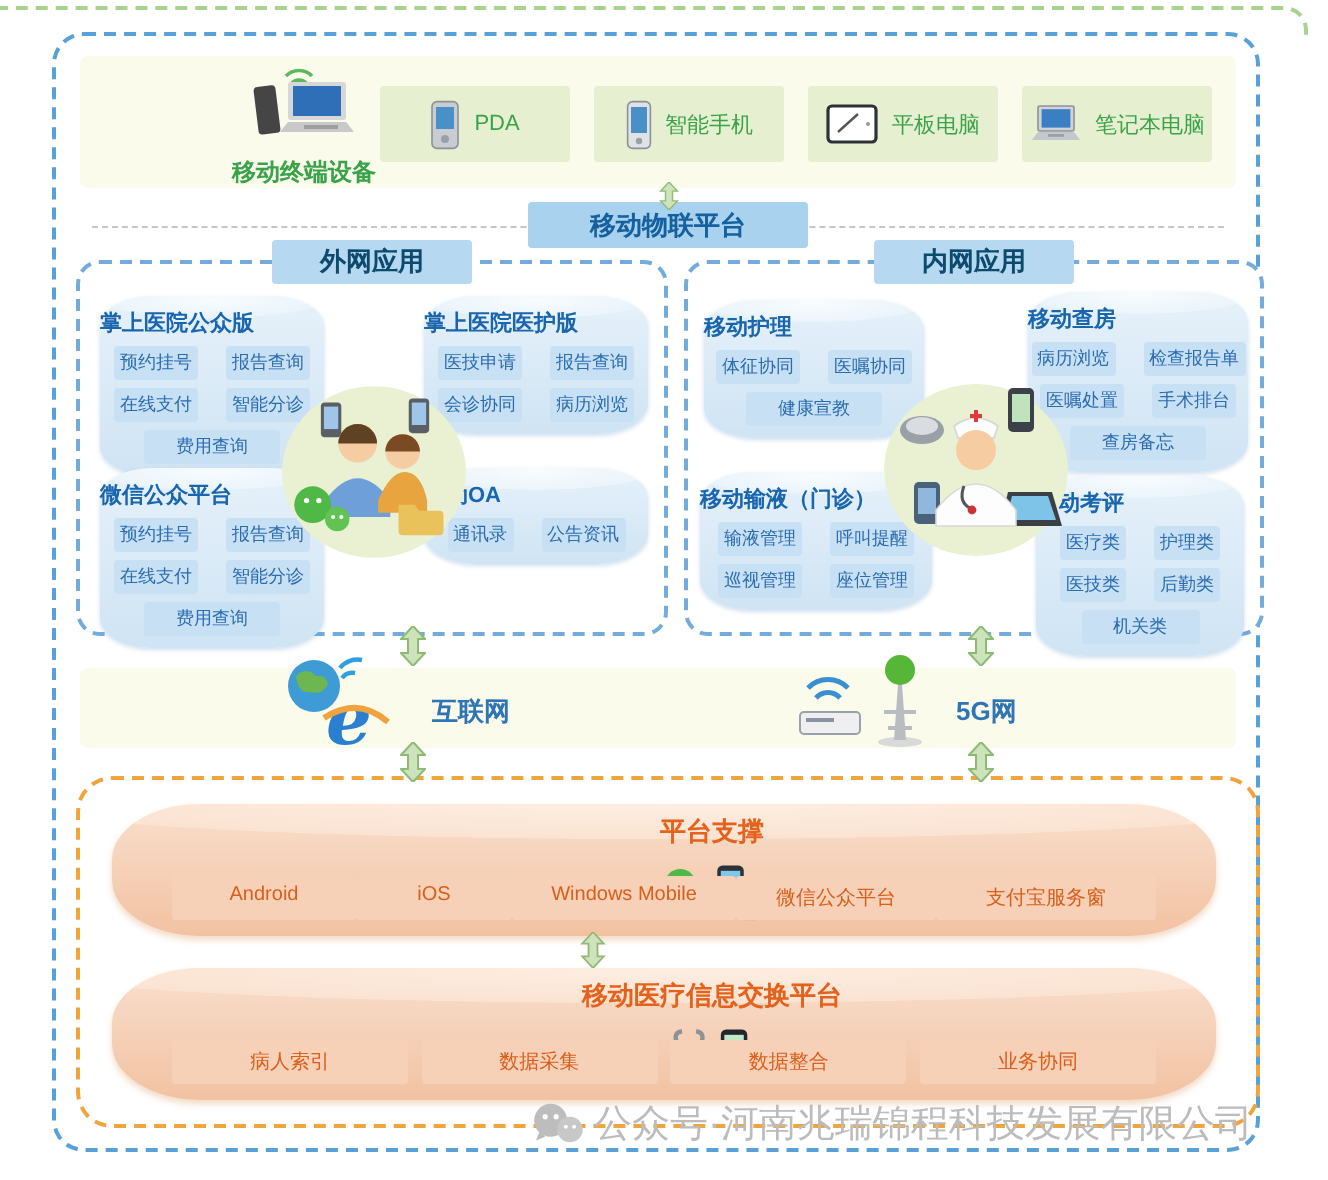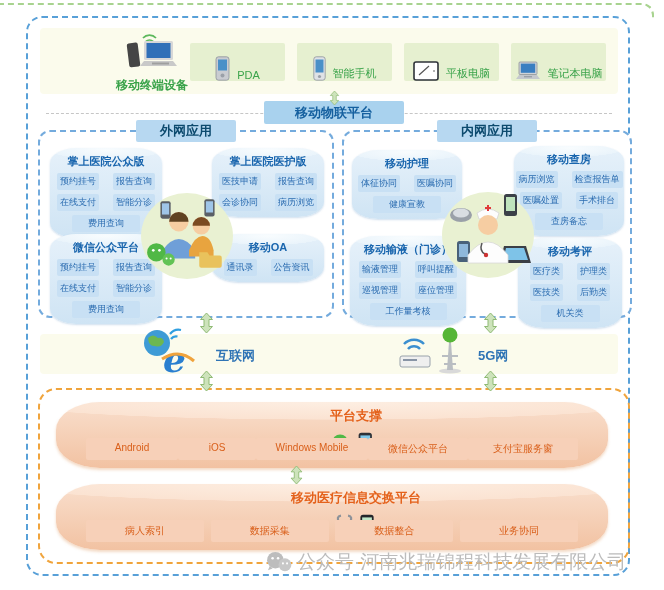--- a/index.html
+++ b/index.html
@@ -11,42 +11,42 @@
   .green-top{left:-12px;top:3px;width:664px;height:14px;
     border-top:2px dashed #a8d38f;border-right:2px dashed #a8d38f;border-radius:0 12px 0 0;}
   .outer-border{left:26px;top:16px;width:600px;height:556px;
     border:2px dashed #58a0d8;border-radius:16px;}
 
   
   .top-band{left:40px;top:28px;width:578px;height:66px;background:#fbfbec;border-radius:4px;}
   .terminal-group{left:52px;top:2px;width:120px;text-align:center;}
   .terminal-label{color:#3aa34a;font-weight:bold;font-size:12px;margin-top:1px;}
   .dev-row{left:150px;top:15px;right:12px;height:38px;display:flex;gap:12px;}
-  .dev-box{flex:1;background:#e6f0d0;display:flex;align-items:flex-end;justify-content:center;gap:7px;border-radius:2px;}
+  .dev-box{flex:1;background:#e6f0d0;display:flex;align-items:center;justify-content:center;gap:7px;border-radius:2px;}
   .dev-label{color:#3aa34a;font-size:11px;}
 
   
   .banner-line{left:46px;top:113px;width:566px;border-top:1px dashed #c6c6c6;}
   .banner{left:264px;top:101px;width:140px;height:23px;background:#a9d2ee;
     color:#15609f;font-weight:bold;font-size:13px;text-align:center;line-height:23px;border-radius:2px;}
 
   
   .panel{top:130px;height:184px;background:#fff;border:2px dashed #74abdd;border-radius:12px;}
   .panel-outer{left:38px;width:292px;}
   .panel-inner{left:342px;width:286px;}
   .panel-title{position:absolute;left:50%;top:-12px;transform:translateX(-50%);
     background:#b7d8f1;color:#0c4a6e;font-weight:bold;font-size:13px;
     padding:2px 24px;white-space:nowrap;border-radius:2px;}
 
   
   .module{position:absolute;border-radius:26px/15px;padding-bottom:6px;z-index:1;
     background:radial-gradient(ellipse 90% 16px at 50% 2px,#f8fcfe 0%,#eaf4fb 55%,rgba(255,255,255,0) 56%),
                linear-gradient(#e6f1fa,#cfe4f4);
     box-shadow:0 1px 2px rgba(100,150,200,.3);}
-  .m-title{margin-top:6px;text-align:center;color:#1a66ae;font-weight:bold;font-size:11px;white-space:nowrap;}
+  .m-title{margin-top:6px;text-align:left;color:#1a66ae;font-weight:bold;font-size:11px;white-space:nowrap;}
   .m-row{display:flex;justify-content:center;gap:14px;margin-top:4px;}
   .chip{display:inline-block;background:#c8e0f4;color:#2b6cb0;font-size:9px;
     padding:2px 3px;border-radius:2px;white-space:nowrap;}
   .chip.wide{padding:2px 16px;}
   .center-scene{position:absolute;z-index:2;}
 
   
   .net-band{left:40px;top:334px;width:578px;height:40px;background:#fbfbec;border-radius:4px;}
   .net-label{position:absolute;color:#2f74b5;font-weight:bold;font-size:13px;top:13px;}
 
@@ -243,23 +243,20 @@
     <div class="module" style="left:6px;top:104px;width:116px;">
       <div class="m-title">移动输液（门诊）</div>
       <div class="m-row">
           <span class="chip">输液管理</span>
           <span class="chip">呼叫提醒</span>
         </div>
       <div class="m-row">
           <span class="chip">巡视管理</span>
           <span class="chip">座位管理</span>
         </div>
-      <div class="m-row">
-          <span class="chip wide">工作量考核</span>
-        </div>
     </div>
 
     <div class="module" style="left:174px;top:106px;width:104px;">
       <div class="m-title">移动考评</div>
       <div class="m-row">
           <span class="chip">医疗类</span>
           <span class="chip">护理类</span>
         </div>
       <div class="m-row">
           <span class="chip">医技类</span>

